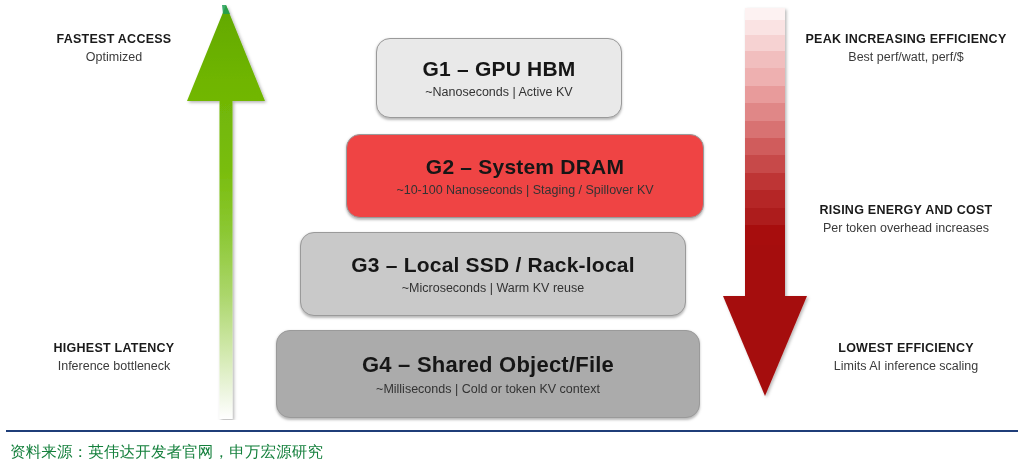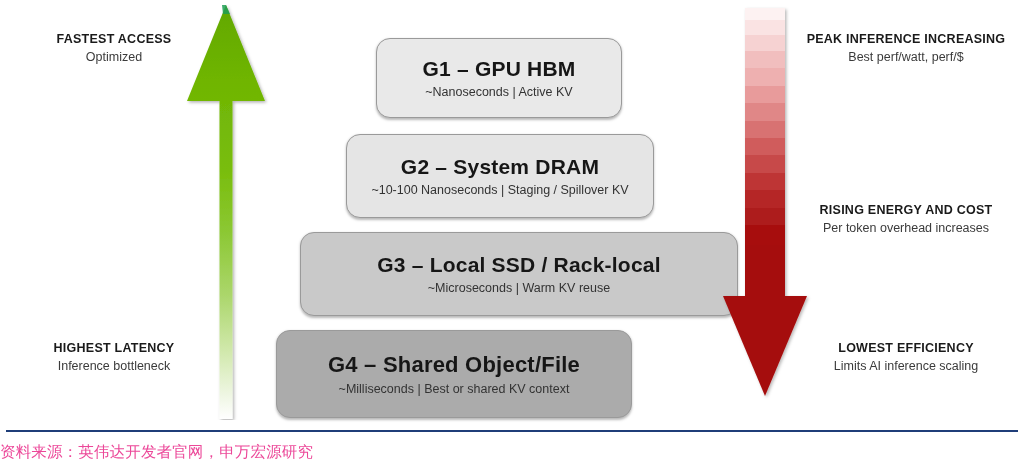--- a/index.html
+++ b/index.html
@@ -92,48 +92,48 @@
     margin-top: 4px;
     white-space: nowrap;
     text-align: right;
   }
 
   #tier-g1 {
     left: 376px; top: 38px; width: 246px; height: 80px;
     background: #e9e9e9;
   }
   #tier-g2 {
-    left: 346px; top: 134px; width: 308px; height: 84px;
-    background: #e5e5e5;
+    left: 346px; top: 134px; width: 358px; height: 84px;
+    background: #ef4444;
   }
   #tier-g3 {
-    left: 300px; top: 232px; width: 438px; height: 84px;
+    left: 300px; top: 232px; width: 386px; height: 84px;
     background: #c9c9c9;
   }
   #tier-g4 {
-    left: 276px; top: 330px; width: 356px; height: 88px;
+    left: 276px; top: 330px; width: 424px; height: 88px;
     background: #ababab;
   }
   #tier-g4 .tier-title { font-size: 22px; }
 
   
   #footer-rule {
     position: absolute;
     left: 6px;
     top: 430px;
     width: 1012px;
     height: 2px;
     background: #1f3e79;
   }
   #footer-source {
     position: absolute;
-    left: 0;
+    left: 10px;
     top: 442px;
     font-size: 15.5px;
-    color: #ec4899;
+    color: #15803d;
     font-family: "DejaVu Sans", "Liberation Sans", sans-serif;
     white-space: nowrap;
     letter-spacing: 0.01em;
   }
 </style>
 </head>
 <body>
 
 <div id="canvas">
 
@@ -191,21 +191,21 @@
     <span class="tier-sub">~10-100 Nanoseconds | Staging / Spillover KV</span>
   </div>
 
   <div class="tier-card" id="tier-g3">
     <span class="tier-title">G3 – Local SSD / Rack-local</span>
     <span class="tier-sub">~Microseconds | Warm KV reuse</span>
   </div>
 
   <div class="tier-card" id="tier-g4">
     <span class="tier-title">G4 – Shared Object/File</span>
-    <span class="tier-sub">~Milliseconds | Best or shared KV context</span>
+    <span class="tier-sub">~Milliseconds | Cold or token KV context</span>
   </div>
 
   <div class="arrow-wrap" id="red-arrow-wrap">
     <svg class="arrow-svg" width="110" height="420" viewBox="0 0 110 420" xmlns="http://www.w3.org/2000/svg">
       <defs>
         <linearGradient id="redGrad" x1="0" y1="0" x2="0" y2="1">
           <stop offset="0.000" stop-color="#fdf2f2"></stop>
           <stop offset="0.030" stop-color="#fdf2f2"></stop>
           <stop offset="0.030" stop-color="#fae3e3"></stop>
           <stop offset="0.070" stop-color="#fae3e3"></stop>
@@ -247,21 +247,21 @@
                  L 95 296
                  L 53 396
                  L 11 296
                  L 33 296
                  Z" fill="url(#redGrad)"></path>
       </g>
     </svg>
   </div>
 
   <div class="side-label right-label" id="label-peak">
-    <span class="lbl-title">PEAK INFERENCE INCREASING</span>
+    <span class="lbl-title">PEAK INCREASING EFFICIENCY</span>
     <span class="lbl-sub">Best perf/watt, perf/$</span>
   </div>
 
   <div class="side-label right-label" id="label-rising">
     <span class="lbl-title">RISING ENERGY AND COST</span>
     <span class="lbl-sub">Per token overhead increases</span>
   </div>
 
   <div class="side-label right-label" id="label-lowest">
     <span class="lbl-title">LOWEST EFFICIENCY</span>

